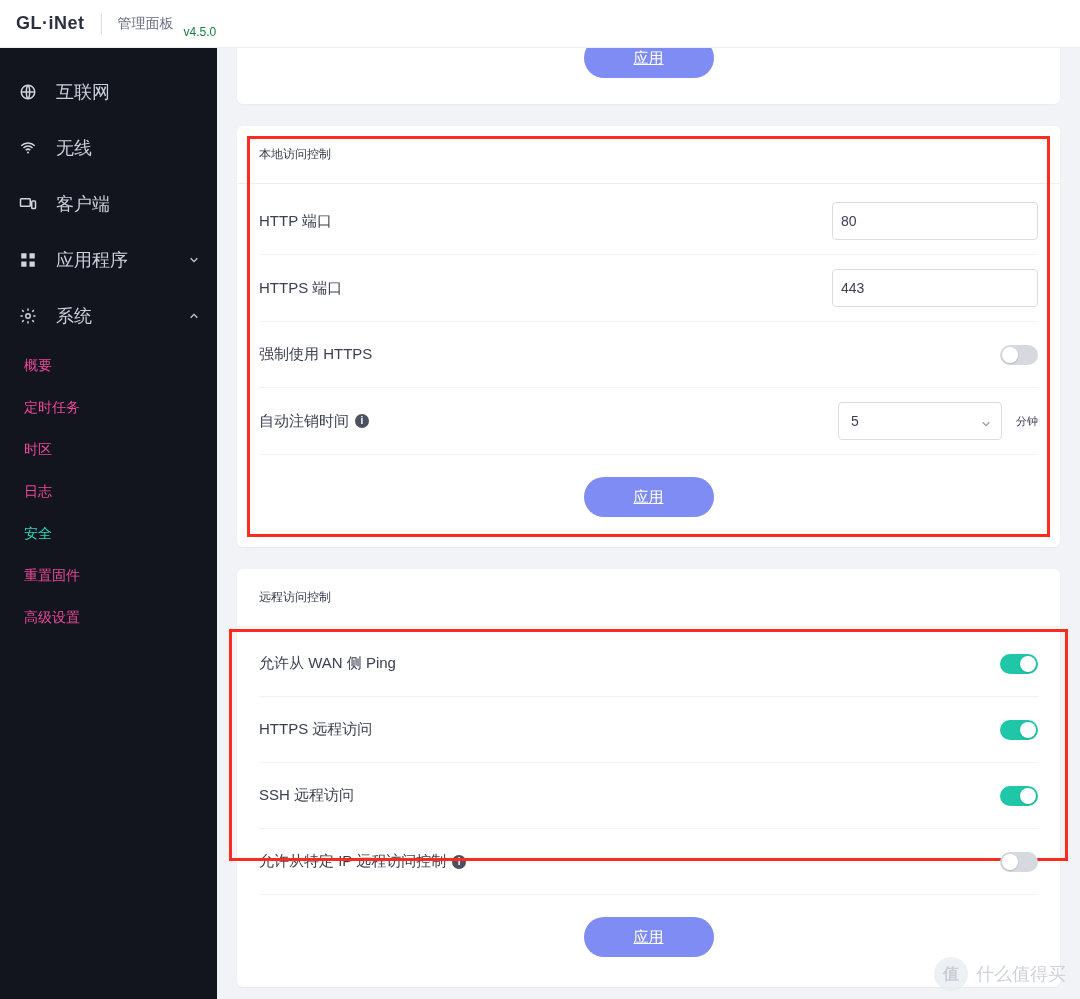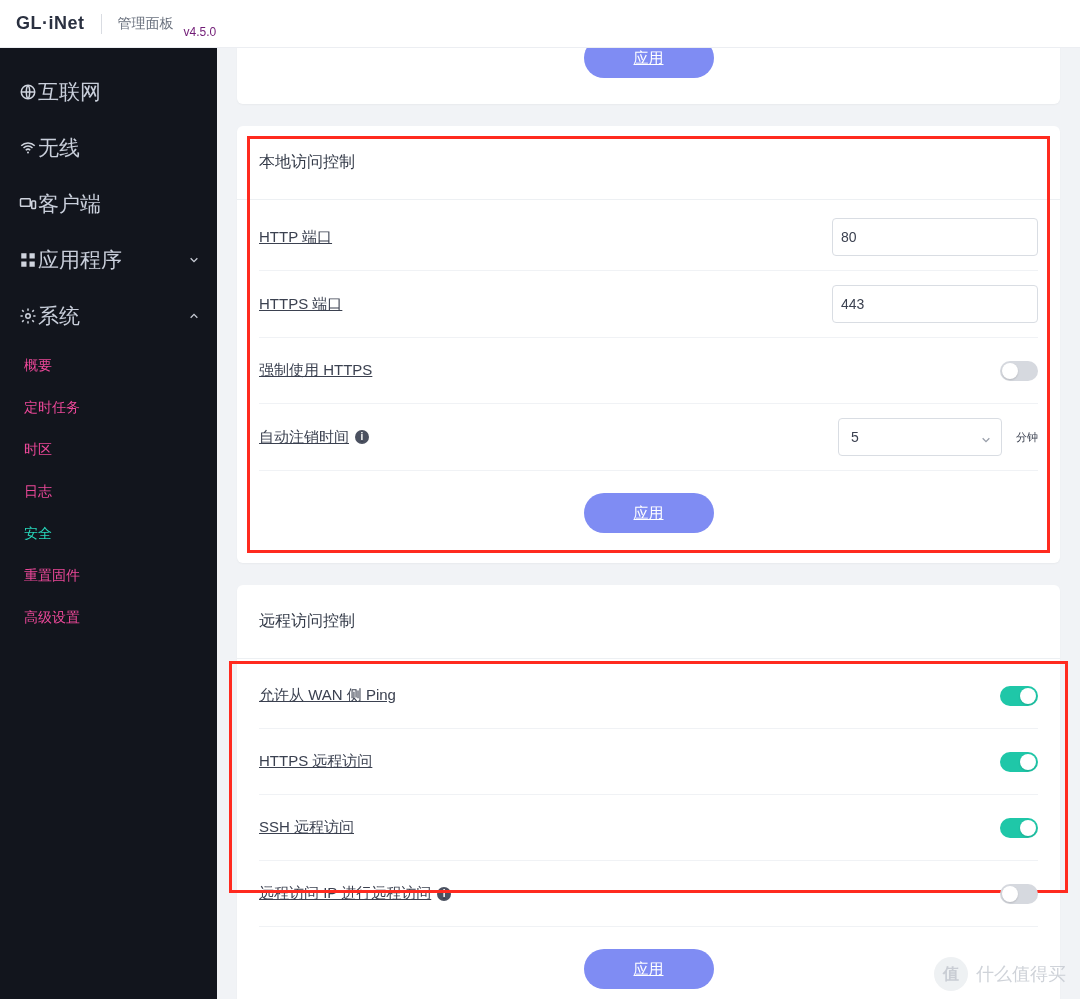--- a/index.html
+++ b/index.html
@@ -32,21 +32,21 @@
     font-family: Arial, sans-serif;
   }
   .brand .dot { display:inline-block; vertical-align:top; font-size:18px; }
   .vl {
     width: 1px;
     height: 20px;
     background: #d9dce2;
     margin: 0 16px;
   }
   .panel-title { color: #69707d; font-size: 14px; margin-right: 10px; }
-  .panel-ver { color: #701a75; font-size: 12px; margin-top: 16px; }
+  .panel-ver { color: #15803d; font-size: 12px; margin-top: 16px; }
 
   
   .layout { display: flex; height: calc(100% - 48px); }
 
   
   .sidebar {
     width: 217px;
     background: #12151d;
     color: #c9cfdb;
     padding-top: 16px;
@@ -58,21 +58,21 @@
     padding: 0 18px;
     cursor: pointer;
     position: relative;
   }
   .nav-item .ico {
     width: 20px;
     display: inline-flex;
     justify-content: center;
     color: #cfd4de;
   }
-  .nav-item .label { font-size: 21px; }
+  .nav-item .label { margin-left: 18px; font-size: 18px; }
   .nav-item .chev {
     position: absolute;
     right: 18px;
     top: 50%;
     transform: translateY(-50%);
     width: 10px; height: 10px;
   }
   .chev svg { display:block; }
   .sub-item {
     display: block;
@@ -117,43 +117,42 @@
   }
 
   .card {
     background: #ffffff;
     border-radius: 6px;
     margin-top: 22px;
     box-shadow: 0 1px 2px rgba(0,0,0,0.04);
     position: relative;
   }
   .card-head {
-    padding: 26px 22px;
+    padding: 20px 22px;
     border-bottom: 1px solid #edf0f3;
-    font-size: 16px;
+    font-size: 12px;
     color: #333a48;
   }
   .card-body { padding: 4px 22px 26px; }
 
   .row {
     display: flex;
     align-items: center;
     min-height: 66px;
     border-bottom: 1px solid #f0f2f5;
     padding: 14px 0;
   }
   .row:last-of-type { border-bottom: 1px solid #f0f2f5; }
   .row .lbl {
     flex: 1;
     color: #3b4150;
     font-size: 15px;
     display: flex;
     align-items: center;
     gap: 6px;
-    text-decoration: underline;
   }
   .info-ico {
     width: 14px; height: 14px; border-radius: 50%;
     background: #4b5160; color: #fff;
     font-size: 10px; font-weight: 700;
     display: inline-flex; align-items: center; justify-content: center;
     line-height: 1;
   }
   .row .ctrl {
     display: flex;
@@ -421,21 +420,21 @@
           <div class="lbl">SSH 远程访问</div>
           <div class="ctrl">
             <div class="toggle on">
                 <div class="knob"></div>
               </div>
           </div>
         </div>
 
         <div class="row">
           <div class="lbl">
-            <span>远程访问 IP 进行远程访问</span>
+            <span>允许从特定 IP 远程访问控制</span>
             <span class="info-ico">i</span>
           </div>
           <div class="ctrl">
             <div class="toggle">
                 <div class="knob"></div>
               </div>
           </div>
         </div>
 
         <div class="apply-row">

